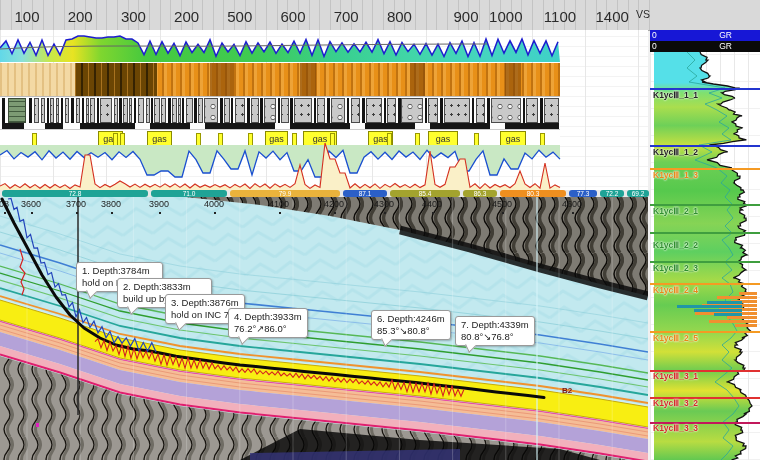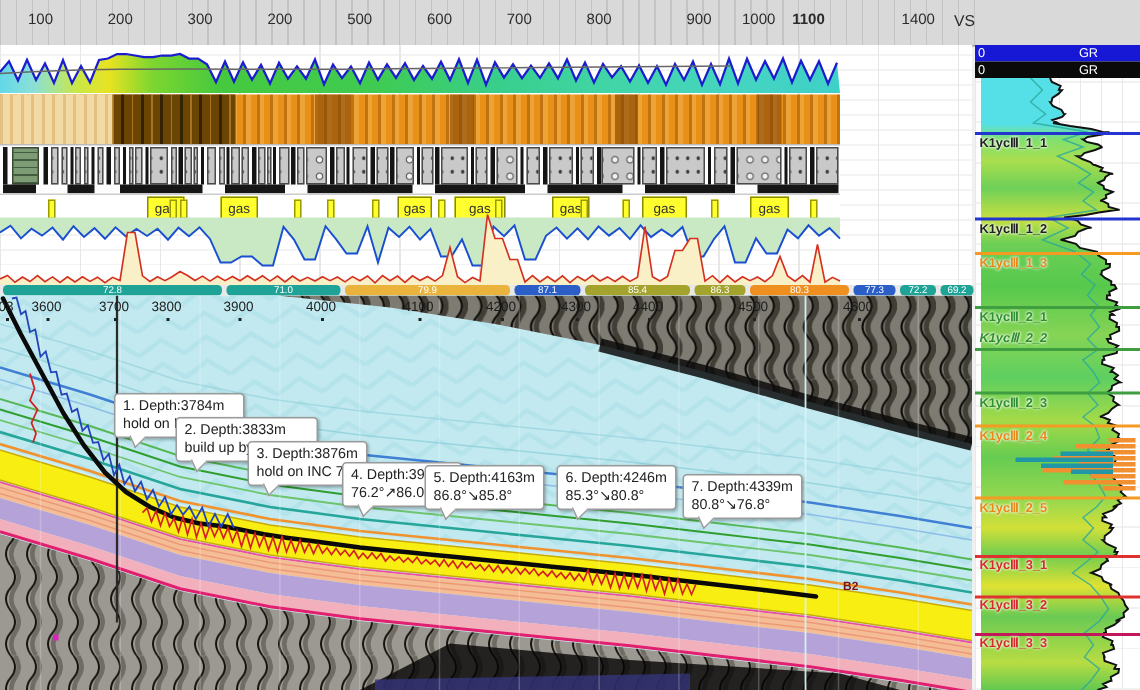--- a/index.html
+++ b/index.html
@@ -2,21 +2,21 @@
 <html><head>
 <meta charset="utf-8">
 <style>
   html,body{margin:0;padding:0;background:#888;}
   #app{position:relative;width:760px;height:460px;overflow:hidden;background:#f0f0f0;
        font-family:"Liberation Sans",sans-serif;-webkit-font-smoothing:antialiased;}
   .abs{position:absolute;}
   
   #vs-ruler{left:0;top:0;width:760px;height:30px;background:#d9d9d9;border-bottom:1px solid #a8a8a8;
     background-image:repeating-linear-gradient(90deg,rgba(0,0,0,.10) 0 1px,transparent 1px 10.64px);}
-  .vs-tick{top:8px;font-size:10px;color:#2b2b2b;transform:translateX(-50%);}
+  .vs-tick{top:8px;font-size:15px;color:#2b2b2b;transform:translateX(-50%);}
   #vs-unit{top:8px;font-size:10.5px;color:#2b2b2b;font-weight:bold;}
   
   #tracks-bg{left:0;top:30px;width:648px;height:167px;background:#fff;
     background-image:repeating-linear-gradient(90deg,#e7e7e7 0 1px,transparent 1px 53.2px),
                      repeating-linear-gradient(0deg,#f3f3f3 0 1px,transparent 1px 10px);}
   #track-img{left:0;top:63px;width:560px;height:33px;background:#e89018;
     background-image:repeating-linear-gradient(90deg,rgba(120,60,0,.35) 0 2px,rgba(255,220,150,.25) 2px 5px,transparent 5px 9px);}
   .img-light{top:0;height:33px;background:#f3d9a4;background-image:repeating-linear-gradient(90deg,rgba(180,120,30,.25) 0 2px,transparent 2px 7px);}
   .img-dark{top:0;height:33px;background:#6b4503;background-image:repeating-linear-gradient(90deg,rgba(230,160,60,.5) 0 1px,transparent 1px 6px,rgba(0,0,0,.5) 6px 8px,transparent 8px 13px);}
   .img-patch{top:0;height:33px;background:rgba(120,64,6,.55);}
@@ -68,21 +68,21 @@
       <div class="abs vs-tick" style="left: 27px;">100</div>
       <div class="abs vs-tick" style="left: 80.2px;">200</div>
       <div class="abs vs-tick" style="left: 133.4px;">300</div>
       <div class="abs vs-tick" style="left: 186.6px;">200</div>
       <div class="abs vs-tick" style="left: 239.8px;">500</div>
       <div class="abs vs-tick" style="left: 293px;">600</div>
       <div class="abs vs-tick" style="left: 346.2px;">700</div>
       <div class="abs vs-tick" style="left: 399.4px;">800</div>
       <div class="abs vs-tick" style="left: 466px;">900</div>
       <div class="abs vs-tick" style="left: 505.8px;">1000</div>
-      <div class="abs vs-tick" style="left: 539px; font-weight: bold;">1100</div>
+      <div class="abs vs-tick" style="left: 560px;">1100</div>
       <div class="abs vs-tick" style="left: 612.2px;">1400</div>
       <div class="abs" id="vs-unit" style="left: 636px; top: 8px; font-size: 10.5px; font-weight: normal; color: rgb(43, 43, 43);">VS</div>
     </div>
 
   <div id="tracks-bg" class="abs"></div>
   <div id="track-img" class="abs">
     <div class="abs img-light" style="left:0;width:75px"></div>
     <div class="abs img-dark" style="left:75px;width:82px"></div>
     <div class="abs img-patch" style="left:210px;width:24px"></div>
     <div class="abs img-patch" style="left:300px;width:16px"></div>
@@ -363,21 +363,21 @@
       </div>
       <div class="abs mk-line" style="top: 88px; background: rgb(35, 53, 207);"></div>
       <div class="abs mk-label" style="top: 90px; color: rgb(34, 34, 34);">K1ycⅢ_1_1</div>
       <div class="abs mk-line" style="top: 145px; background: rgb(35, 53, 207);"></div>
       <div class="abs mk-label" style="top: 147px; color: rgb(34, 34, 34);">K1ycⅢ_1_2</div>
       <div class="abs mk-line" style="top: 168px; background: rgb(245, 154, 35);"></div>
       <div class="abs mk-label" style="top: 170px; color: rgb(232, 136, 26);">K1ycⅢ_1_3</div>
       <div class="abs mk-line" style="top: 204px; background: rgb(63, 158, 63);"></div>
       <div class="abs mk-label" style="top: 206px; color: rgb(47, 143, 47);">K1ycⅢ_2_1</div>
       <div class="abs mk-line" style="top: 232px; background: rgb(63, 158, 63);"></div>
-      <div class="abs mk-label" style="top: 220px; color: rgb(47, 143, 47); font-style: italic;">K1ycⅢ_2_2</div>
+      <div class="abs mk-label" style="top: 240px; color: rgb(47, 143, 47);">K1ycⅢ_2_2</div>
       <div class="abs mk-line" style="top: 261px; background: rgb(63, 158, 63);"></div>
       <div class="abs mk-label" style="top: 263px; color: rgb(47, 143, 47);">K1ycⅢ_2_3</div>
       <div class="abs mk-line" style="top: 283px; background: rgb(245, 154, 35);"></div>
       <div class="abs mk-label" style="top: 285px; color: rgb(232, 136, 26);">K1ycⅢ_2_4</div>
       <div class="abs mk-line" style="top: 331px; background: rgb(245, 154, 35);"></div>
       <div class="abs mk-label" style="top: 333px; color: rgb(232, 136, 26);">K1ycⅢ_2_5</div>
       <div class="abs mk-line" style="top: 370px; background: rgb(224, 49, 49);"></div>
       <div class="abs mk-label" style="top: 371px; color: rgb(212, 42, 42);">K1ycⅢ_3_1</div>
       <div class="abs mk-line" style="top: 397px; background: rgb(224, 49, 49);"></div>
       <div class="abs mk-label" style="top: 398px; color: rgb(212, 42, 42);">K1ycⅢ_3_2</div>
@@ -407,24 +407,20 @@
       <div>build up by DLS 5.5</div>
     </div>
     <div class="abs callout" style="left: 165px; top: 294px;">
       <div>3. Depth:3876m</div>
       <div>hold on INC 75°</div>
     </div>
     <div class="abs callout" style="left: 228px; top: 308px;">
       <div>4. Depth:3933m</div>
       <div>76.2°↗86.0°</div>
     </div>
-    <div class="abs callout" style="left: 283px; top: 310px;">
-      <div>5. Depth:4163m</div>
-      <div>86.8°↘85.8°</div>
-    </div>
     <div class="abs callout" style="left: 371px; top: 310px;">
       <div>6. Depth:4246m</div>
       <div>85.3°↘80.8°</div>
     </div>
     <div class="abs callout" style="left: 455px; top: 316px;">
       <div>7. Depth:4339m</div>
       <div>80.8°↘76.8°</div>
     </div>
     <div class="abs" id="b2-label" style="left: 562px; top: 386px; z-index: 5; font-size: 8px; font-weight: bold; color: rgb(122, 21, 21);">B2</div>
   </div>

